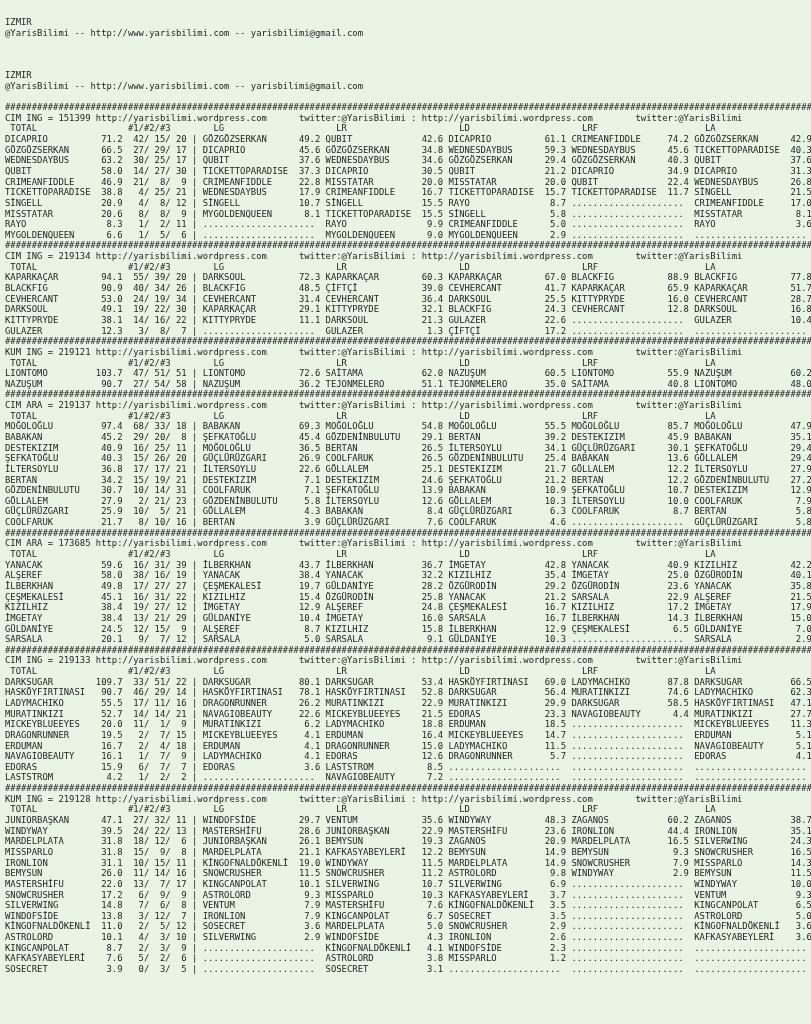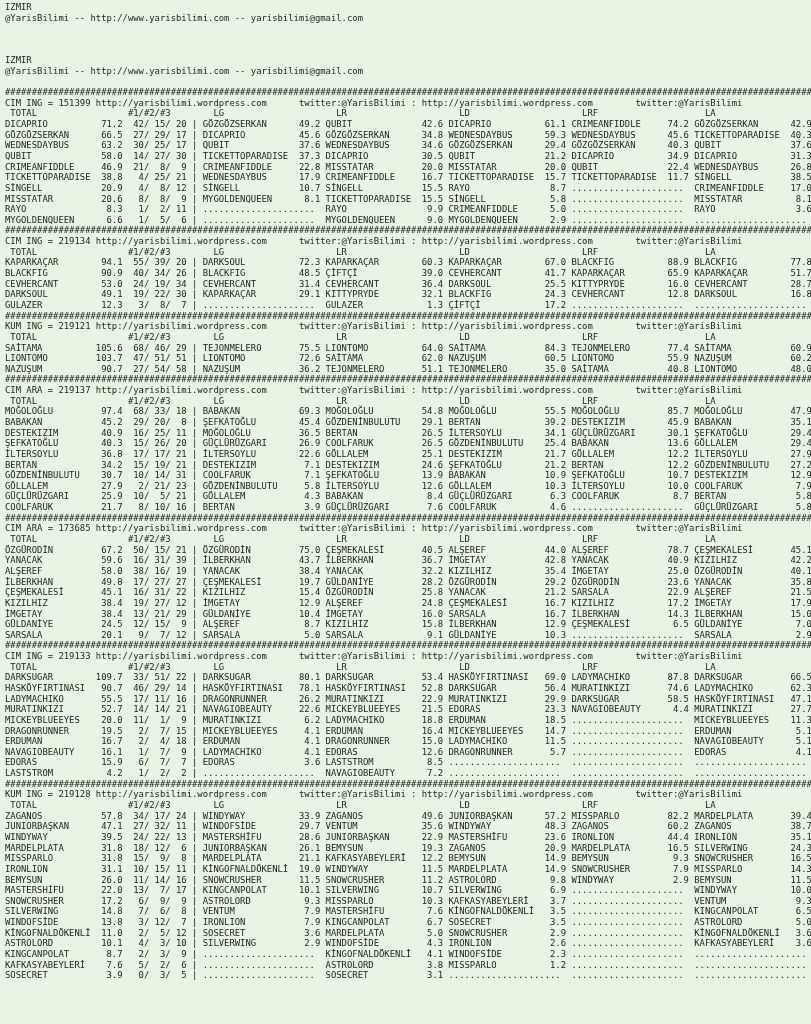--- a/index.html
+++ b/index.html
@@ -1,18 +1,18 @@
 <!DOCTYPE html>
 <html><head>
 <meta charset="utf-8">
 <style>
   :root { --bg:#e8f5e4; --fg:#1d1d1d; }
   html,body { margin:0; padding:0; }
   body { background:var(--bg); color:var(--fg); overflow:hidden; width:811px; height:1024px; }
-  .report { font-family:"DejaVu Sans Mono", monospace; font-size:8.9px; padding:2px 0 0 5px; }
+  .report { font-family:"DejaVu Sans Mono", monospace; font-size:8.9px; padding:17px 0 0 5px; }
   .line { white-space:pre; height:10.65px; line-height:10.65px; overflow:visible; }
 </style>
 </head>
 <body style="background: rgb(232, 245, 228); color: rgb(29, 29, 29);">
 
 <div class="report">
   <div class="line">IZMIR</div>
   <div class="line">@YarisBilimi -- http://www.yarisbilimi.com -- yarisbilimi@gmail.com</div>
   <div class="line"></div>
   <div class="line"></div>
@@ -22,56 +22,55 @@
   <div class="line"></div>
   <div id="sections">
       <div class="line">#######################################################################################################################################################</div>
       <div class="line">CIM ING = 151399 http://yarisbilimi.wordpress.com      twitter:@YarisBilimi : http://yarisbilimi.wordpress.com        twitter:@YarisBilimi</div>
       <div class="line"> TOTAL                 #1/#2/#3        LG                     LR                     LD                     LRF                    LA</div>
       <div class="line">DICAPRIO          71.2  42/ 15/ 20 | GÖZGÖZSERKAN      49.2 QUBIT             42.6 DICAPRIO          61.1 CRIMEANFIDDLE     74.2 GÖZGÖZSERKAN      42.9</div>
       <div class="line">GÖZGÖZSERKAN      66.5  27/ 29/ 17 | DICAPRIO          45.6 GÖZGÖZSERKAN      34.8 WEDNESDAYBUS      59.3 WEDNESDAYBUS      45.6 TICKETTOPARADISE  40.3</div>
       <div class="line">WEDNESDAYBUS      63.2  30/ 25/ 17 | QUBIT             37.6 WEDNESDAYBUS      34.6 GÖZGÖZSERKAN      29.4 GÖZGÖZSERKAN      40.3 QUBIT             37.6</div>
       <div class="line">QUBIT             58.0  14/ 27/ 30 | TICKETTOPARADISE  37.3 DICAPRIO          30.5 QUBIT             21.2 DICAPRIO          34.9 DICAPRIO          31.3</div>
       <div class="line">CRIMEANFIDDLE     46.9  21/  8/  9 | CRIMEANFIDDLE     22.8 MISSTATAR         20.0 MISSTATAR         20.0 QUBIT             22.4 WEDNESDAYBUS      26.8</div>
-      <div class="line">TICKETTOPARADISE  38.8   4/ 25/ 21 | WEDNESDAYBUS      17.9 CRIMEANFIDDLE     16.7 TICKETTOPARADISE  15.7 TICKETTOPARADISE  11.7 SİNGELL           38.5</div>
+      <div class="line">TICKETTOPARADISE  38.8   4/ 25/ 21 | WEDNESDAYBUS      17.9 CRIMEANFIDDLE     16.7 TICKETTOPARADISE  15.7 TICKETTOPARADISE  11.7 SİNGELL           21.5</div>
       <div class="line">SİNGELL           20.9   4/  8/ 12 | SİNGELL           10.7 SİNGELL           15.5 RAYO               8.7 .....................  CRIMEANFIDDLE     17.0</div>
       <div class="line">MISSTATAR         20.6   8/  8/  9 | MYGOLDENQUEEN      8.1 TICKETTOPARADISE  15.5 SİNGELL            5.8 .....................  MISSTATAR          8.1</div>
       <div class="line">RAYO               8.3   1/  2/ 11 | .....................  RAYO               9.9 CRIMEANFIDDLE      5.0 .....................  RAYO               3.6</div>
       <div class="line">MYGOLDENQUEEN      6.6   1/  5/  6 | .....................  MYGOLDENQUEEN      9.0 MYGOLDENQUEEN      2.9 .....................  .....................</div>
       <div class="line">#######################################################################################################################################################</div>
       <div class="line">CIM ING = 219134 http://yarisbilimi.wordpress.com      twitter:@YarisBilimi : http://yarisbilimi.wordpress.com        twitter:@YarisBilimi</div>
       <div class="line"> TOTAL                 #1/#2/#3        LG                     LR                     LD                     LRF                    LA</div>
       <div class="line">KAPARKAÇAR        94.1  55/ 39/ 20 | DARKSOUL          72.3 KAPARKAÇAR        60.3 KAPARKAÇAR        67.0 BLACKFIG          88.9 BLACKFIG          77.8</div>
       <div class="line">BLACKFIG          90.9  40/ 34/ 26 | BLACKFIG          48.5 ÇİFTÇİ            39.0 CEVHERCANT        41.7 KAPARKAÇAR        65.9 KAPARKAÇAR        51.7</div>
       <div class="line">CEVHERCANT        53.0  24/ 19/ 34 | CEVHERCANT        31.4 CEVHERCANT        36.4 DARKSOUL          25.5 KITTYPRYDE        16.0 CEVHERCANT        28.7</div>
       <div class="line">DARKSOUL          49.1  19/ 22/ 30 | KAPARKAÇAR        29.1 KITTYPRYDE        32.1 BLACKFIG          24.3 CEVHERCANT        12.8 DARKSOUL          16.8</div>
+      <div class="line">KITTYPRYDE        38.1  14/ 16/ 22 | KITTYPRYDE        11.1 DARKSOUL          21.3 GULAZER           22.6 .....................  GULAZER           10.4</div>
       <div class="line">GULAZER           12.3   3/  8/  7 | .....................  GULAZER            1.3 ÇİFTÇİ            17.2 .....................  .....................</div>
       <div class="line">#######################################################################################################################################################</div>
       <div class="line">KUM ING = 219121 http://yarisbilimi.wordpress.com      twitter:@YarisBilimi : http://yarisbilimi.wordpress.com        twitter:@YarisBilimi</div>
       <div class="line"> TOTAL                 #1/#2/#3        LG                     LR                     LD                     LRF                    LA</div>
-      <div class="line">SAİTAMA          105.6  68/ 46/ 29 | TEJONMELERO       75.5 LIONTOMO          64.0 SAİTAMA           84.3 TEJONMELERO       77.4 SAİTAMA           60.9</div>
       <div class="line">LIONTOMO         103.7  47/ 51/ 51 | LIONTOMO          72.6 SAİTAMA           62.0 NAZUŞUM           60.5 LIONTOMO          55.9 NAZUŞUM           60.2</div>
       <div class="line">NAZUŞUM           90.7  27/ 54/ 58 | NAZUŞUM           36.2 TEJONMELERO       51.1 TEJONMELERO       35.0 SAİTAMA           40.8 LIONTOMO          48.0</div>
       <div class="line">#######################################################################################################################################################</div>
       <div class="line">CIM ARA = 219137 http://yarisbilimi.wordpress.com      twitter:@YarisBilimi : http://yarisbilimi.wordpress.com        twitter:@YarisBilimi</div>
       <div class="line"> TOTAL                 #1/#2/#3        LG                     LR                     LD                     LRF                    LA</div>
       <div class="line">MOĞOLOĞLU         97.4  68/ 33/ 18 | BABAKAN           69.3 MOĞOLOĞLU         54.8 MOĞOLOĞLU         55.5 MOĞOLOĞLU         85.7 MOĞOLOĞLU         47.9</div>
       <div class="line">BABAKAN           45.2  29/ 20/  8 | ŞEFKATOĞLU        45.4 GÖZDENİNBULUTU    29.1 BERTAN            39.2 DESTEKIZIM        45.9 BABAKAN           35.1</div>
       <div class="line">DESTEKIZIM        40.9  16/ 25/ 11 | MOĞOLOĞLU         36.5 BERTAN            26.5 İLTERSOYLU        34.1 GÜÇLÜRÜZGARI      30.1 ŞEFKATOĞLU        29.4</div>
       <div class="line">ŞEFKATOĞLU        40.3  15/ 26/ 20 | GÜÇLÜRÜZGARI      26.9 COOLFARUK         26.5 GÖZDENİNBULUTU    25.4 BABAKAN           13.6 GÖLLALEM          29.4</div>
       <div class="line">İLTERSOYLU        36.8  17/ 17/ 21 | İLTERSOYLU        22.6 GÖLLALEM          25.1 DESTEKIZIM        21.7 GÖLLALEM          12.2 İLTERSOYLU        27.9</div>
       <div class="line">BERTAN            34.2  15/ 19/ 21 | DESTEKIZIM         7.1 DESTEKIZIM        24.6 ŞEFKATOĞLU        21.2 BERTAN            12.2 GÖZDENİNBULUTU    27.2</div>
       <div class="line">GÖZDENİNBULUTU    30.7  10/ 14/ 31 | COOLFARUK          7.1 ŞEFKATOĞLU        13.9 BABAKAN           10.9 ŞEFKATOĞLU        10.7 DESTEKIZIM        12.9</div>
       <div class="line">GÖLLALEM          27.9   2/ 21/ 23 | GÖZDENİNBULUTU     5.8 İLTERSOYLU        12.6 GÖLLALEM          10.3 İLTERSOYLU        10.0 COOLFARUK          7.9</div>
       <div class="line">GÜÇLÜRÜZGARI      25.9  10/  5/ 21 | GÖLLALEM           4.3 BABAKAN            8.4 GÜÇLÜRÜZGARI       6.3 COOLFARUK          8.7 BERTAN             5.8</div>
       <div class="line">COOLFARUK         21.7   8/ 10/ 16 | BERTAN             3.9 GÜÇLÜRÜZGARI       7.6 COOLFARUK          4.6 .....................  GÜÇLÜRÜZGARI       5.8</div>
       <div class="line">#######################################################################################################################################################</div>
       <div class="line">CIM ARA = 173685 http://yarisbilimi.wordpress.com      twitter:@YarisBilimi : http://yarisbilimi.wordpress.com        twitter:@YarisBilimi</div>
       <div class="line"> TOTAL                 #1/#2/#3        LG                     LR                     LD                     LRF                    LA</div>
-      <div class="line">ÖZGÜRODİN         67.2  50/ 15/ 21 | ÖZGÜRODİN         75.0 ÇEŞMEKALESİ       40.5 ALŞEREF           44.0 ALŞEREF           78.7 ÇEŞMEKALESİ       45.1</div>
       <div class="line">YANACAK           59.6  16/ 31/ 39 | İLBERKHAN         43.7 İLBERKHAN         36.7 İMGETAY           42.8 YANACAK           40.9 KIZILHIZ          42.2</div>
       <div class="line">ALŞEREF           58.0  38/ 16/ 19 | YANACAK           38.4 YANACAK           32.2 KIZILHIZ          35.4 İMGETAY           25.0 ÖZGÜRODİN         40.1</div>
       <div class="line">İLBERKHAN         49.8  17/ 27/ 27 | ÇEŞMEKALESİ       19.7 GÜLDANİYE         28.2 ÖZGÜRODİN         29.2 ÖZGÜRODİN         23.6 YANACAK           35.8</div>
       <div class="line">ÇEŞMEKALESİ       45.1  16/ 31/ 22 | KIZILHIZ          15.4 ÖZGÜRODİN         25.8 YANACAK           21.2 SARSALA           22.9 ALŞEREF           21.5</div>
       <div class="line">KIZILHIZ          38.4  19/ 27/ 12 | İMGETAY           12.9 ALŞEREF           24.8 ÇEŞMEKALESİ       16.7 KIZILHIZ          17.2 İMGETAY           17.9</div>
       <div class="line">İMGETAY           38.4  13/ 21/ 29 | GÜLDANİYE         10.4 İMGETAY           16.0 SARSALA           16.7 İLBERKHAN         14.3 İLBERKHAN         15.0</div>
       <div class="line">GÜLDANİYE         24.5  12/ 15/  9 | ALŞEREF            8.7 KIZILHIZ          15.8 İLBERKHAN         12.9 ÇEŞMEKALESİ        6.5 GÜLDANİYE          7.0</div>
       <div class="line">SARSALA           20.1   9/  7/ 12 | SARSALA            5.0 SARSALA            9.1 GÜLDANİYE         10.3 .....................  SARSALA            2.9</div>
       <div class="line">#######################################################################################################################################################</div>
       <div class="line">CIM ING = 219133 http://yarisbilimi.wordpress.com      twitter:@YarisBilimi : http://yarisbilimi.wordpress.com        twitter:@YarisBilimi</div>
@@ -82,21 +81,20 @@
       <div class="line">MURATINKIZI       52.7  14/ 14/ 21 | NAVAGIOBEAUTY     22.6 MICKEYBLUEEYES    21.5 EDORAS            23.3 NAVAGIOBEAUTY      4.4 MURATINKIZI       27.7</div>
       <div class="line">MICKEYBLUEEYES    20.0  11/  1/  9 | MURATINKIZI        6.2 LADYMACHIKO       18.8 ERDUMAN           18.5 .....................  MICKEYBLUEEYES    11.3</div>
       <div class="line">DRAGONRUNNER      19.5   2/  7/ 15 | MICKEYBLUEEYES     4.1 ERDUMAN           16.4 MICKEYBLUEEYES    14.7 .....................  ERDUMAN            5.1</div>
       <div class="line">ERDUMAN           16.7   2/  4/ 18 | ERDUMAN            4.1 DRAGONRUNNER      15.0 LADYMACHIKO       11.5 .....................  NAVAGIOBEAUTY      5.1</div>
       <div class="line">NAVAGIOBEAUTY     16.1   1/  7/  9 | LADYMACHIKO        4.1 EDORAS            12.6 DRAGONRUNNER       5.7 .....................  EDORAS             4.1</div>
       <div class="line">EDORAS            15.9   6/  7/  7 | EDORAS             3.6 LASTSTROM          8.5 .....................  .....................  .....................</div>
       <div class="line">LASTSTROM          4.2   1/  2/  2 | .....................  NAVAGIOBEAUTY      7.2 .....................  .....................  .....................</div>
       <div class="line">#######################################################################################################################################################</div>
       <div class="line">KUM ING = 219128 http://yarisbilimi.wordpress.com      twitter:@YarisBilimi : http://yarisbilimi.wordpress.com        twitter:@YarisBilimi</div>
       <div class="line"> TOTAL                 #1/#2/#3        LG                     LR                     LD                     LRF                    LA</div>
-      <div class="line">ZAGANOS           57.8  34/ 17/ 24 | WINDYWAY          33.9 ZAGANOS           49.6 JUNIORBAŞKAN      57.2 MISSPARLO         82.2 MARDELPLATA       39.4</div>
       <div class="line">JUNIORBAŞKAN      47.1  27/ 32/ 11 | WINDOFSİDE        29.7 VENTUM            35.6 WINDYWAY          48.3 ZAGANOS           60.2 ZAGANOS           38.7</div>
       <div class="line">WINDYWAY          39.5  24/ 22/ 13 | MASTERSHİFU       28.6 JUNIORBAŞKAN      22.9 MASTERSHİFU       23.6 IRONLION          44.4 IRONLION          35.1</div>
       <div class="line">MARDELPLATA       31.8  18/ 12/  6 | JUNIORBAŞKAN      26.1 BEMYSUN           19.3 ZAGANOS           20.9 MARDELPLATA       16.5 SILVERWING        24.3</div>
       <div class="line">MISSPARLO         31.8  15/  9/  8 | MARDELPLATA       21.1 KAFKASYABEYLERİ   12.2 BEMYSUN           14.9 BEMYSUN            9.3 SNOWCRUSHER       16.5</div>
       <div class="line">IRONLION          31.1  10/ 15/ 11 | KİNGOFNALDÖKENLİ  19.0 WINDYWAY          11.5 MARDELPLATA       14.9 SNOWCRUSHER        7.9 MISSPARLO         14.3</div>
       <div class="line">BEMYSUN           26.0  11/ 14/ 16 | SNOWCRUSHER       11.5 SNOWCRUSHER       11.2 ASTROLORD          9.8 WINDYWAY           2.9 BEMYSUN           11.5</div>
       <div class="line">MASTERSHİFU       22.0  13/  7/ 17 | KINGCANPOLAT      10.1 SILVERWING        10.7 SILVERWING         6.9 .....................  WINDYWAY          10.0</div>
       <div class="line">SNOWCRUSHER       17.2   6/  9/  9 | ASTROLORD          9.3 MISSPARLO         10.3 KAFKASYABEYLERİ    3.7 .....................  VENTUM             9.3</div>
       <div class="line">SILVERWING        14.8   7/  6/  8 | VENTUM             7.9 MASTERSHİFU        7.6 KİNGOFNALDÖKENLİ   3.5 .....................  KINGCANPOLAT       6.5</div>
       <div class="line">WINDOFSİDE        13.8   3/ 12/  7 | IRONLION           7.9 KINGCANPOLAT       6.7 SOSECRET           3.5 .....................  ASTROLORD          5.0</div>

